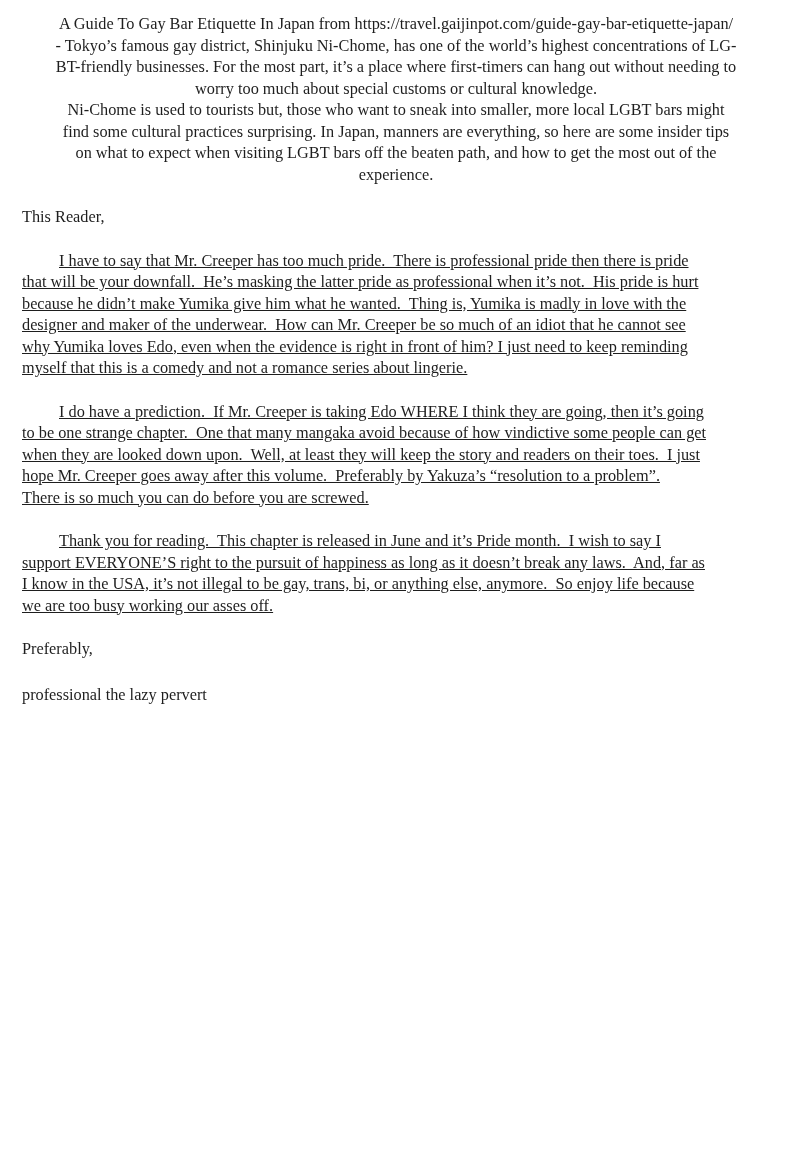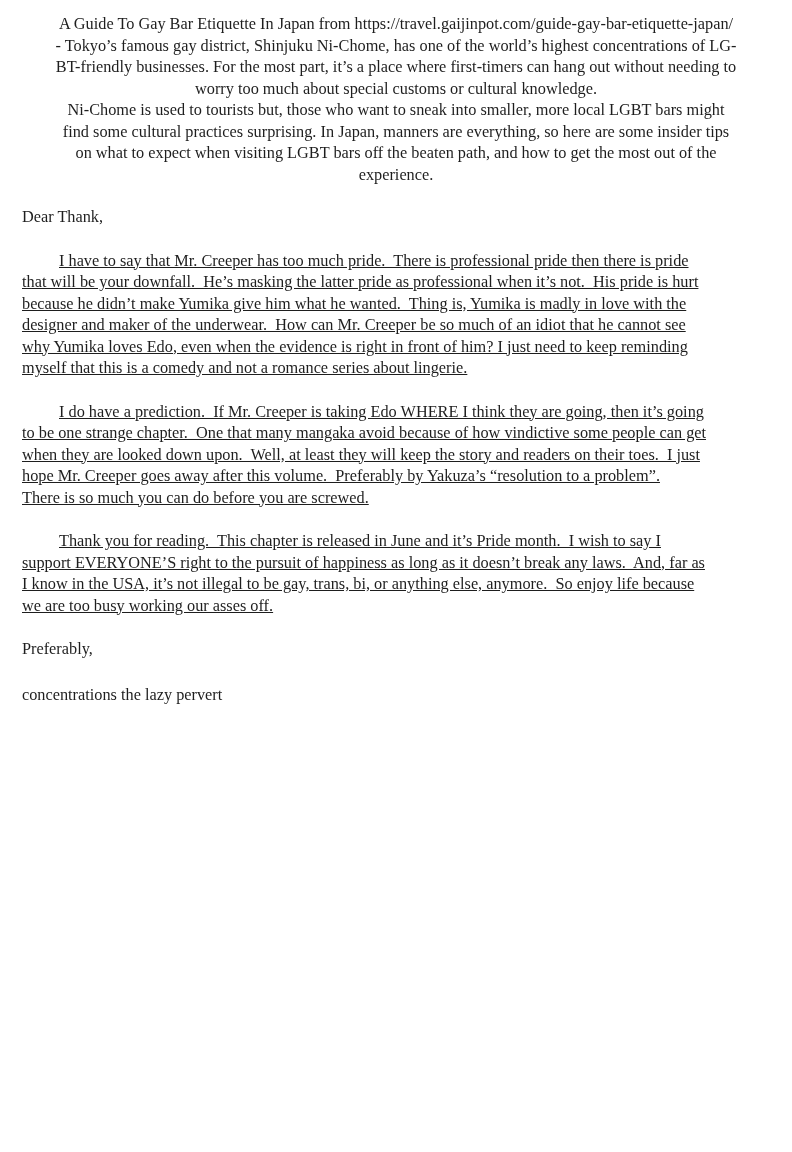--- a/index.html
+++ b/index.html
@@ -52,21 +52,21 @@
 
   <div class="intro lines">A Guide To Gay Bar Etiquette In Japan from https://travel.gaijinpot.com/guide-gay-bar-etiquette-japan/
 - Tokyo’s famous gay district, Shinjuku Ni-Chome, has one of the world’s highest concentrations of LG-
 BT-friendly businesses. For the most part, it’s a place where first-timers can hang out without needing to
 worry too much about special customs or cultural knowledge.
 Ni-Chome is used to tourists but, those who want to sneak into smaller, more local LGBT bars might
 find some cultural practices surprising. In Japan, manners are everything, so here are some insider tips
 on what to expect when visiting LGBT bars off the beaten path, and how to get the most out of the
 experience.</div>
 
-  <div class="salutation">Dear Thank,</div>
+  <div class="salutation">This Reader,</div>
 
   <div class="body-para lines">I have to say that Mr. Creeper has too much pride.  There is professional pride then there is pride
 that will be your downfall.  He’s masking the latter pride as professional when it’s not.  His pride is hurt
 because he didn’t make Yumika give him what he wanted.  Thing is, Yumika is madly in love with the
 designer and maker of the underwear.  How can Mr. Creeper be so much of an idiot that he cannot see
 why Yumika loves Edo, even when the evidence is right in front of him? I just need to keep reminding
 myself that this is a comedy and not a romance series about lingerie.</div>
 
   <div class="body-para lines">I do have a prediction.  If Mr. Creeper is taking Edo WHERE I think they are going, then it’s going
 to be one strange chapter.  One that many mangaka avoid because of how vindictive some people can get
@@ -74,15 +74,15 @@
 hope Mr. Creeper goes away after this volume.  Preferably by Yakuza’s “resolution to a problem”.
 There is so much you can do before you are screwed.</div>
 
   <div class="body-para lines">Thank you for reading.  This chapter is released in June and it’s Pride month.  I wish to say I
 support EVERYONE’S right to the pursuit of happiness as long as it doesn’t break any laws.  And, far as
 I know in the USA, it’s not illegal to be gay, trans, bi, or anything else, anymore.  So enjoy life because
 we are too busy working our asses off.</div>
 
   <div class="closing">Preferably,</div>
 
-  <div class="signature">concentrations the lazy pervert</div>
+  <div class="signature">professional the lazy pervert</div>
 
 </div>
 
 </body></html>

